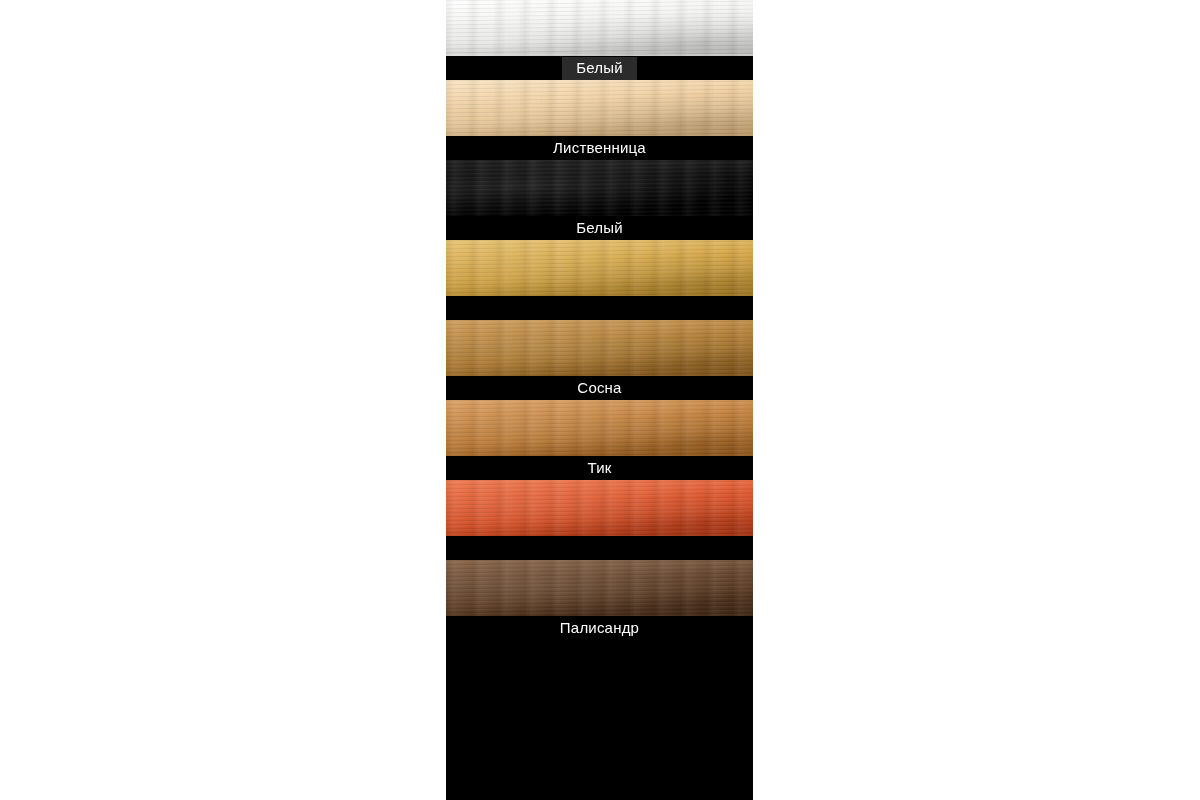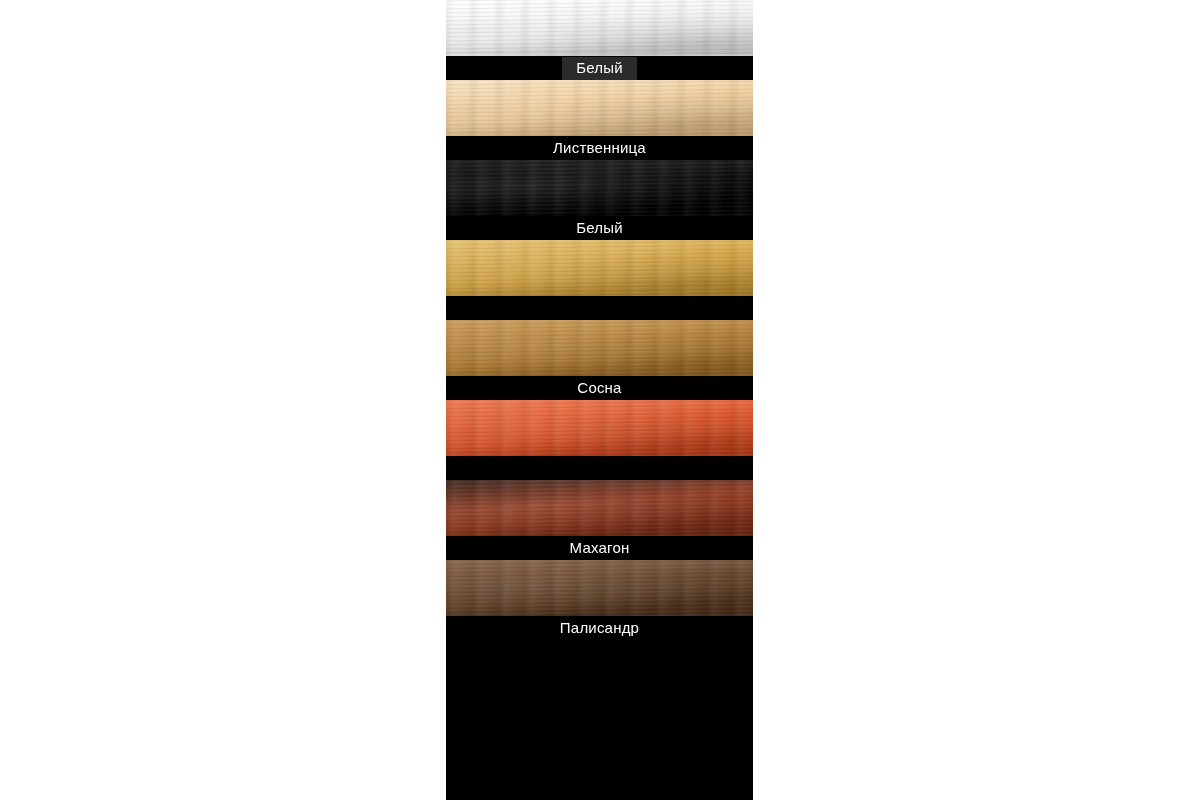--- a/index.html
+++ b/index.html
@@ -180,39 +180,39 @@
           <div class="grain-wave"></div>
           <div class="grain-fine"></div>
           <div class="sheen"></div>
         </div>
         <div class="label-band">
           <span class="label-chip">Сосна</span>
         </div>
       </div>
       <div class="swatch-row">
         <div class="swatch-plank">
+          <div class="base" style="background: linear-gradient(176deg, rgb(215, 149, 83) 0%, rgb(192, 123, 51) 42%, rgb(192, 123, 51) 62%, rgb(164, 99, 31) 100%);"></div>
+          <div class="grain-wave"></div>
+          <div class="grain-fine"></div>
+          <div class="sheen"></div>
+        </div>
+        <div class="label-band">
+          <span class="label-chip">Тик</span>
+        </div>
+      </div>
+      <div class="swatch-row">
+        <div class="swatch-plank">
           <div class="base" style="background: linear-gradient(176deg, rgb(236, 106, 60) 0%, rgb(221, 79, 35) 42%, rgb(221, 79, 35) 62%, rgb(191, 59, 21) 100%);"></div>
           <div class="grain-wave"></div>
           <div class="grain-fine"></div>
           <div class="sheen"></div>
         </div>
       </div>
       <div class="swatch-row">
         <div class="swatch-plank">
-          <div class="base" style="background: linear-gradient(176deg, rgba(168, 68, 36, 0.25) 0%, rgb(142, 51, 24) 42%, rgb(142, 51, 24) 62%, rgb(114, 38, 15) 100%);"></div>
-          <div class="grain-wave"></div>
-          <div class="grain-fine"></div>
-          <div class="sheen"></div>
-        </div>
-        <div class="label-band">
-          <span class="label-chip">Махагон</span>
-        </div>
-      </div>
-      <div class="swatch-row">
-        <div class="swatch-plank">
           <div class="base" style="background: linear-gradient(176deg, rgb(122, 83, 52) 0%, rgb(94, 60, 34) 42%, rgb(94, 60, 34) 62%, rgb(74, 45, 23) 100%);"></div>
           <div class="grain-wave"></div>
           <div class="grain-fine"></div>
           <div class="sheen"></div>
         </div>
         <div class="label-band">
           <span class="label-chip">Палисандр</span>
         </div>
       </div>
     </div>

